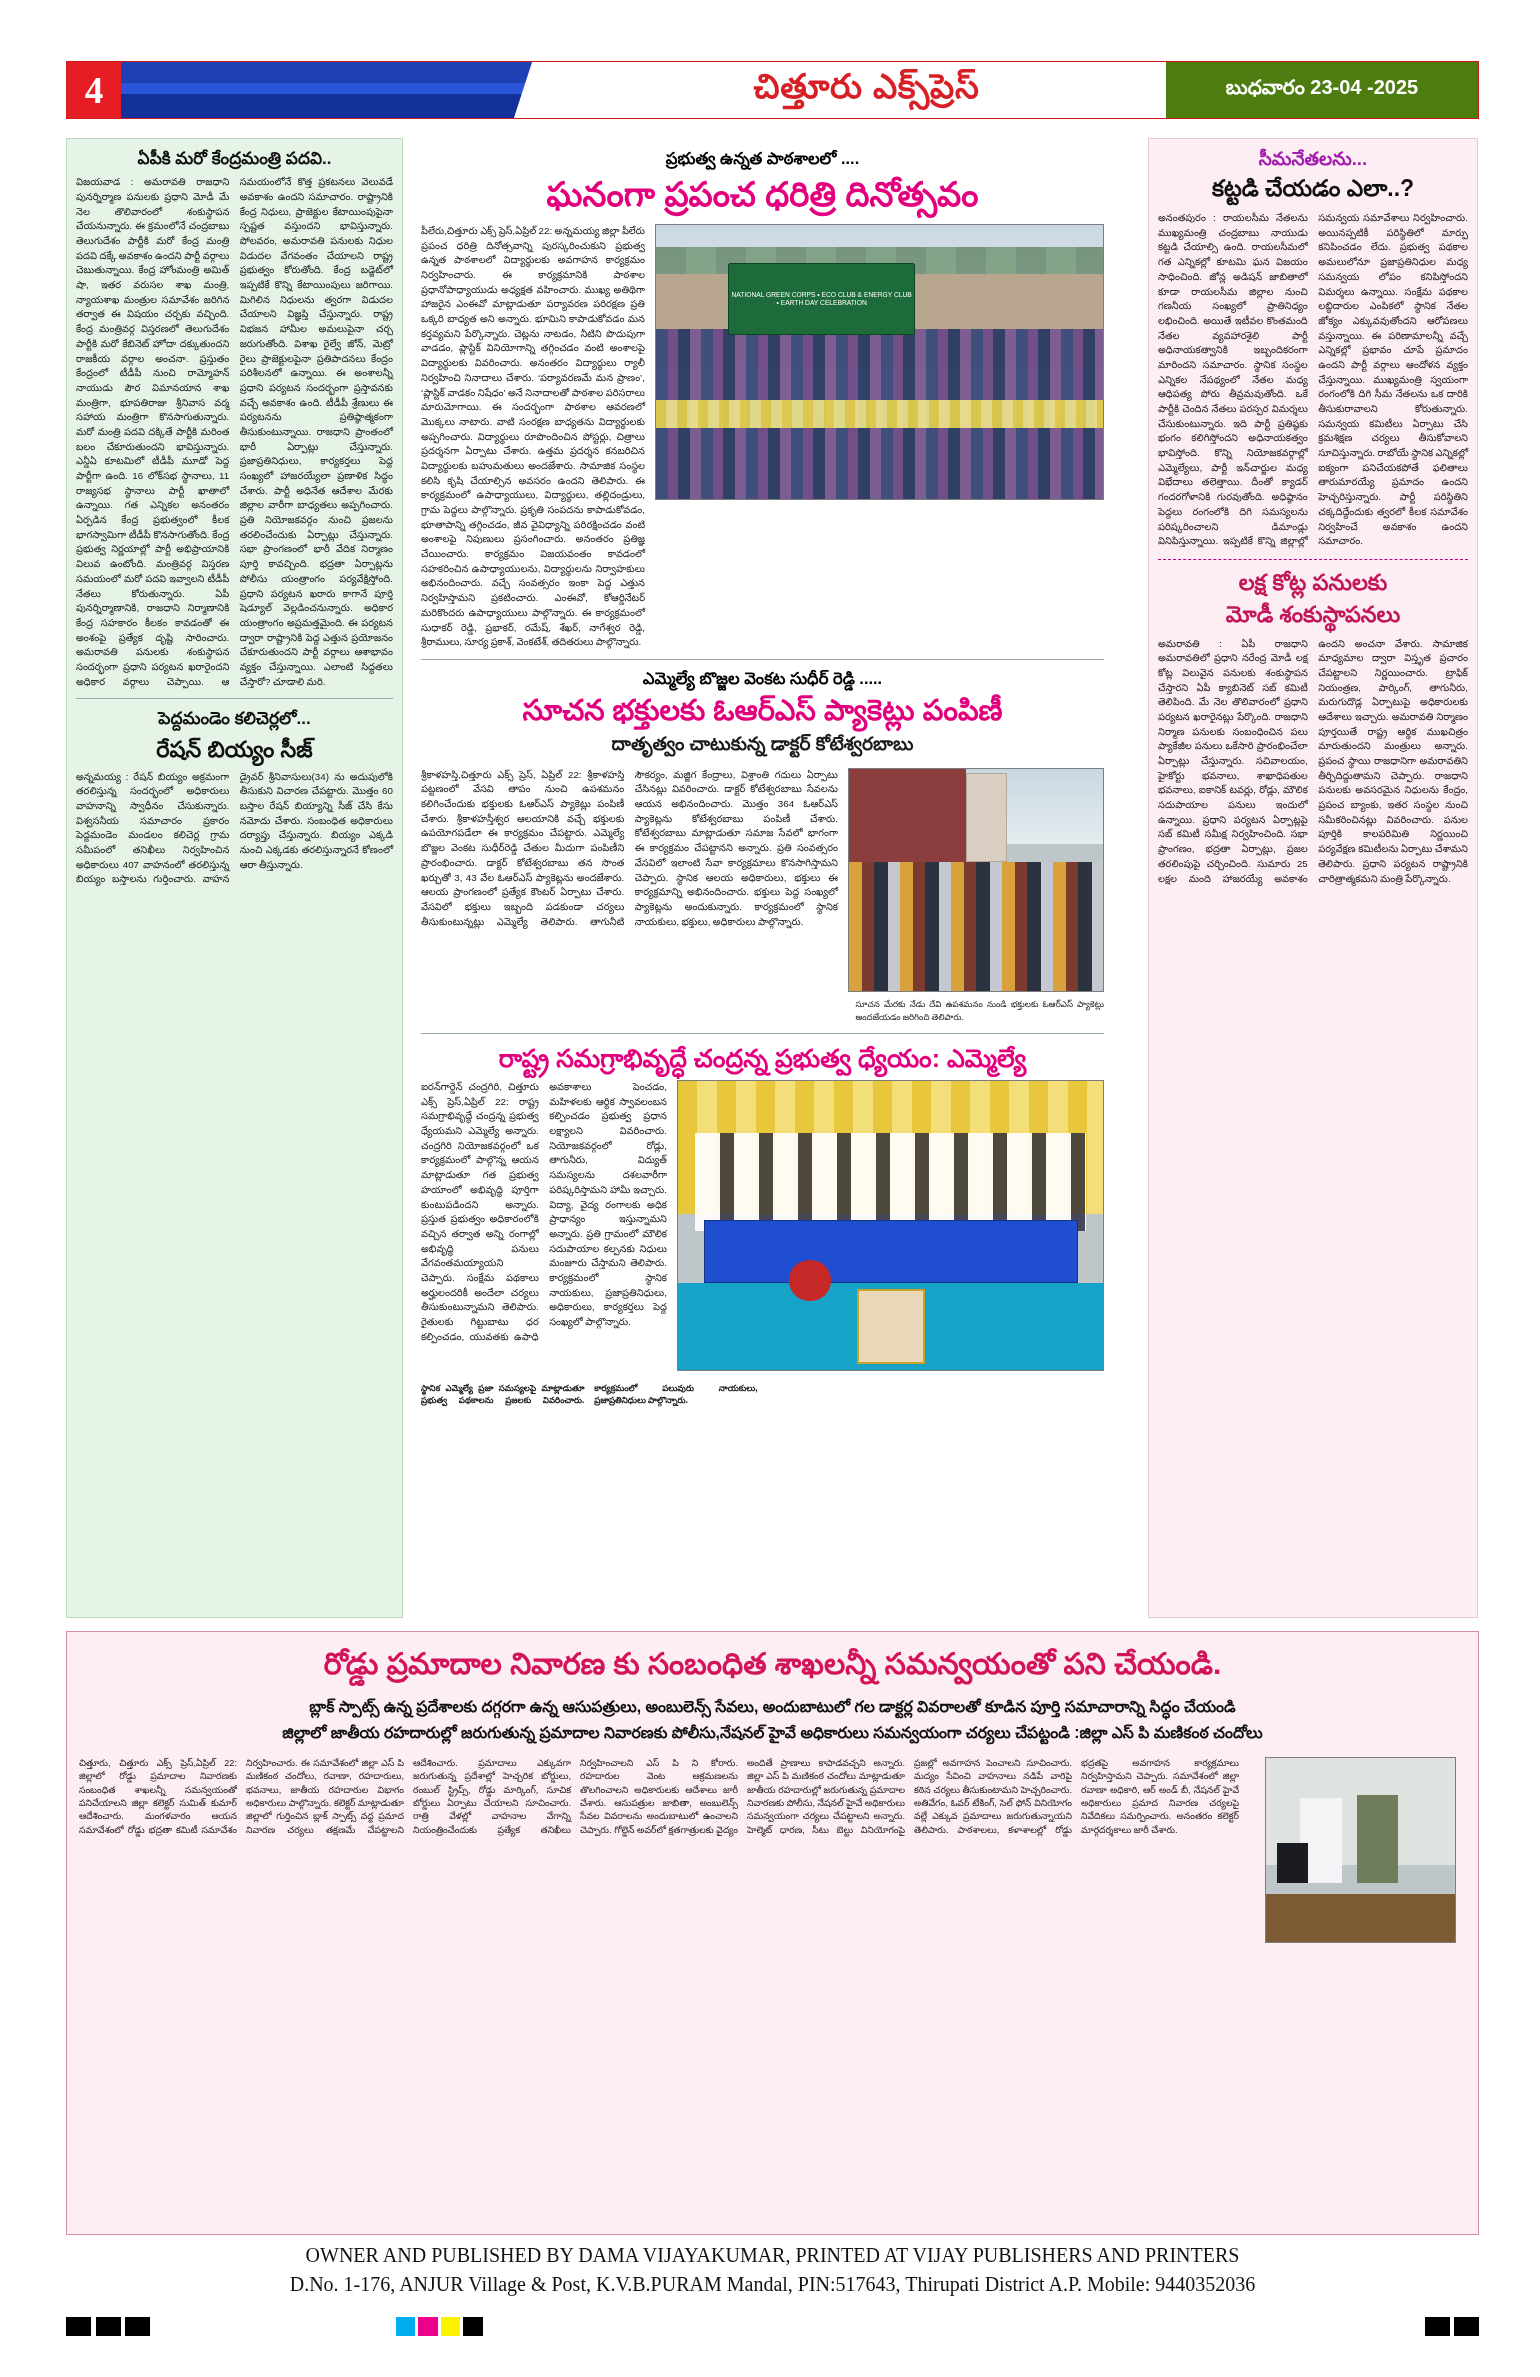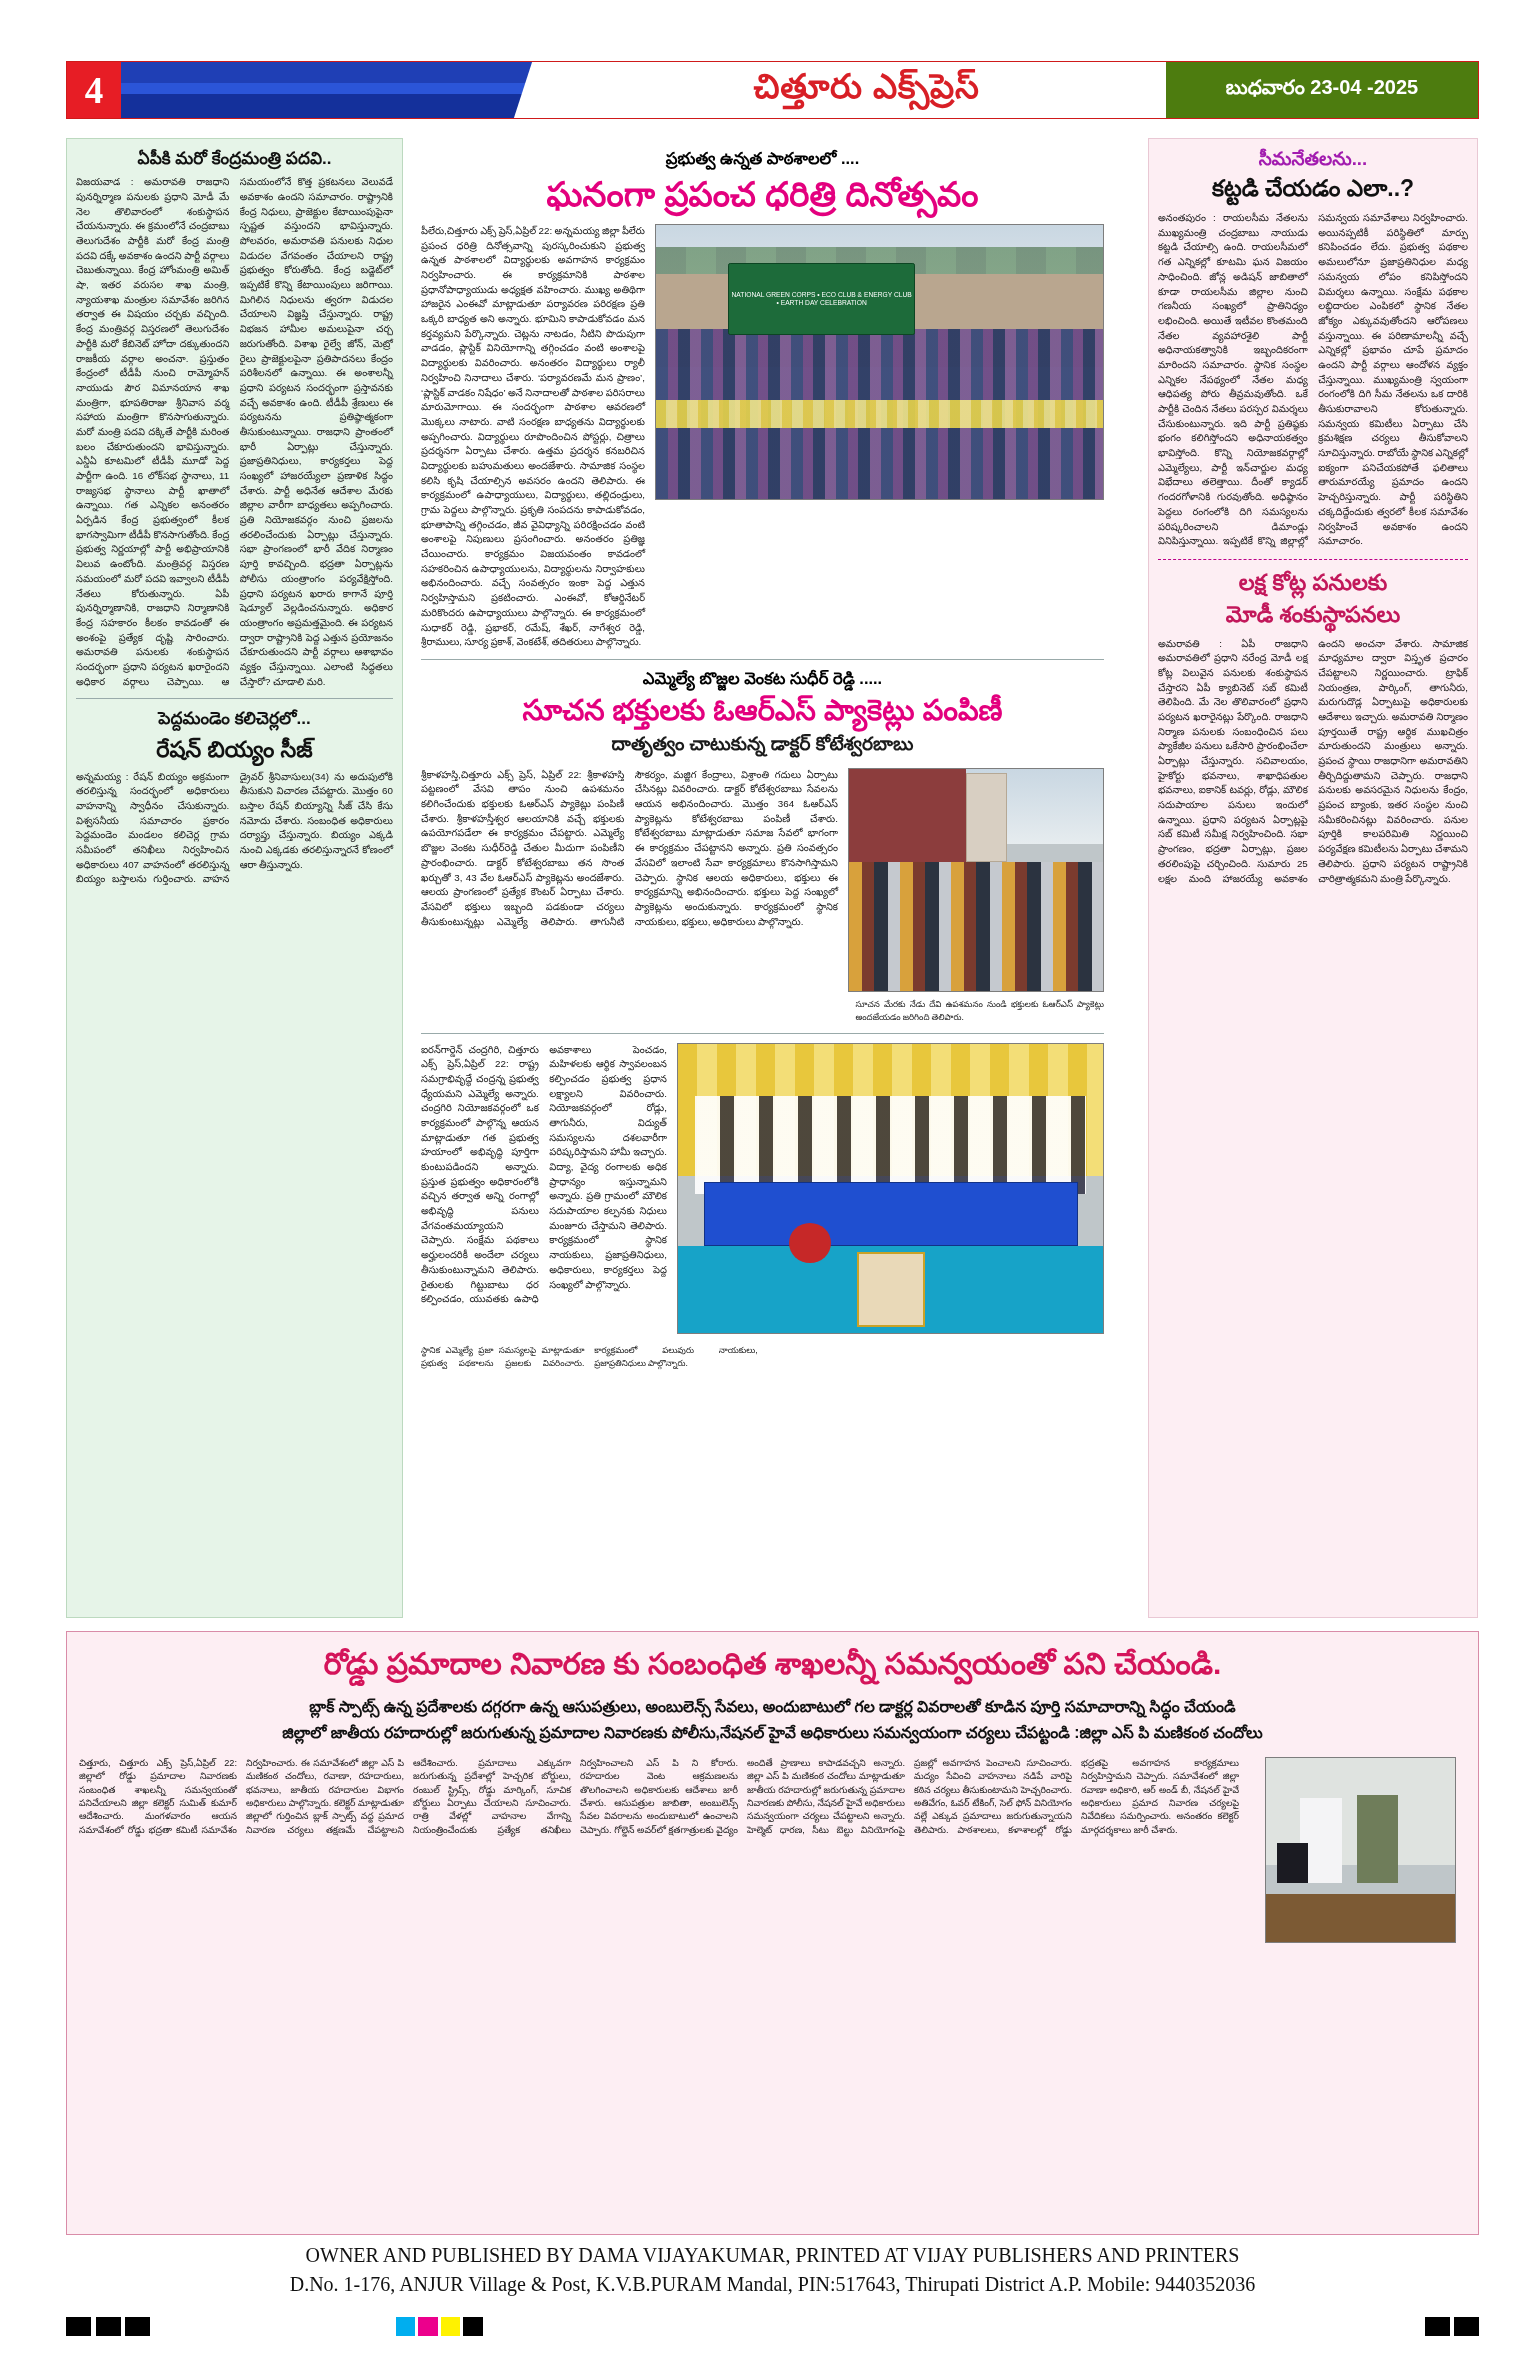--- a/index.html
+++ b/index.html
@@ -147,21 +147,21 @@
   }
   .body-text {
     font-size: 9.8px;
     line-height: 1.5;
     color: #151515;
     text-align: justify;
     hyphens: auto;
     word-spacing: -0.3px;
   }
   .two-col { column-count: 2; column-gap: 10.4px; }
-  .four-col { column-count: 4; column-gap: 9.7px; }
+  .four-col { column-count: 4; column-gap: 9.7px; font-weight: bold; }
   .seven-col { column-count: 7; column-gap: 9px; }
   .rule {
     border: 0;
     border-top: 0.7px solid #9aa;
     margin: 9px 0;
   }
   .dashed {
     border: 0;
     border-top: 1.5px dashed #b08;
     margin: 10.4px 0 7.5px;
@@ -364,20 +364,21 @@
           <div class="shop"></div>
           <div class="tower"></div>
           <div class="crowd"></div>
         </div>
         <div class="body-text" style="font-size:8.6px;margin-left:7px;">సూచన మేరకు నేడు దేవి ఉపశమనం నుండి భక్తులకు ఓఆర్ఎస్ ప్యాకెట్లు అందజేయడం జరిగింది తెలిపారు.</div>
       </div>
     </div>
 
     <hr class="rule">
 
+    <div class="headline-mid-blue">రాష్ట్ర సమగ్రాభివృద్ధే చంద్రన్న ప్రభుత్వ ధ్యేయం: ఎమ్మెల్యే</div>
 
     <div style="display:flex; gap:10.4px; align-items:flex-start;">
       <div class="body-text two-col" style="width:246px;">ఐరన్‌గార్డెన్ చంద్రగిరి, చిత్తూరు ఎక్స్ ప్రెస్,ఏప్రిల్ 22: రాష్ట్ర సమగ్రాభివృద్ధే చంద్రన్న ప్రభుత్వ ధ్యేయమని ఎమ్మెల్యే అన్నారు. చంద్రగిరి నియోజకవర్గంలో ఒక కార్యక్రమంలో పాల్గొన్న ఆయన మాట్లాడుతూ గత ప్రభుత్వ హయాంలో అభివృద్ధి పూర్తిగా కుంటుపడిందని అన్నారు. ప్రస్తుత ప్రభుత్వం అధికారంలోకి వచ్చిన తర్వాత అన్ని రంగాల్లో అభివృద్ధి పనులు వేగవంతమయ్యాయని చెప్పారు. సంక్షేమ పథకాలు అర్హులందరికీ అందేలా చర్యలు తీసుకుంటున్నామని తెలిపారు. రైతులకు గిట్టుబాటు ధర కల్పించడం, యువతకు ఉపాధి అవకాశాలు పెంచడం, మహిళలకు ఆర్థిక స్వావలంబన కల్పించడం ప్రభుత్వ ప్రధాన లక్ష్యాలని వివరించారు. నియోజకవర్గంలో రోడ్లు, తాగునీరు, విద్యుత్ సమస్యలను దశలవారీగా పరిష్కరిస్తామని హామీ ఇచ్చారు. విద్యా, వైద్య రంగాలకు అధిక ప్రాధాన్యం ఇస్తున్నామని అన్నారు. ప్రతి గ్రామంలో మౌలిక సదుపాయాల కల్పనకు నిధులు మంజూరు చేస్తామని తెలిపారు. కార్యక్రమంలో స్థానిక నాయకులు, ప్రజాప్రతినిధులు, అధికారులు, కార్యకర్తలు పెద్ద సంఖ్యలో పాల్గొన్నారు.</div>
       <div style="flex:1;">
         <div class="photo" id="photo-dais">
           <div class="curtain"></div>
           <div class="people"></div>
           <div class="banner-blue"></div>
           <div class="table"></div>
           <div class="flowers"></div>

